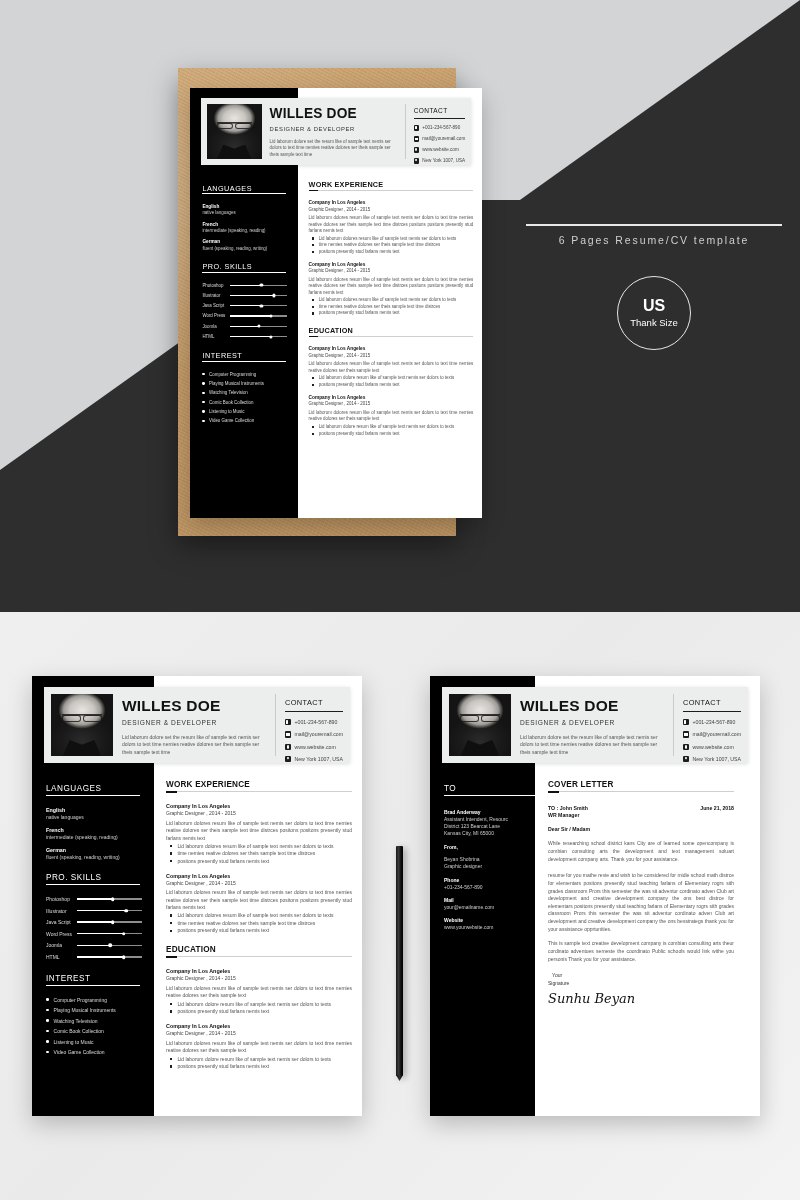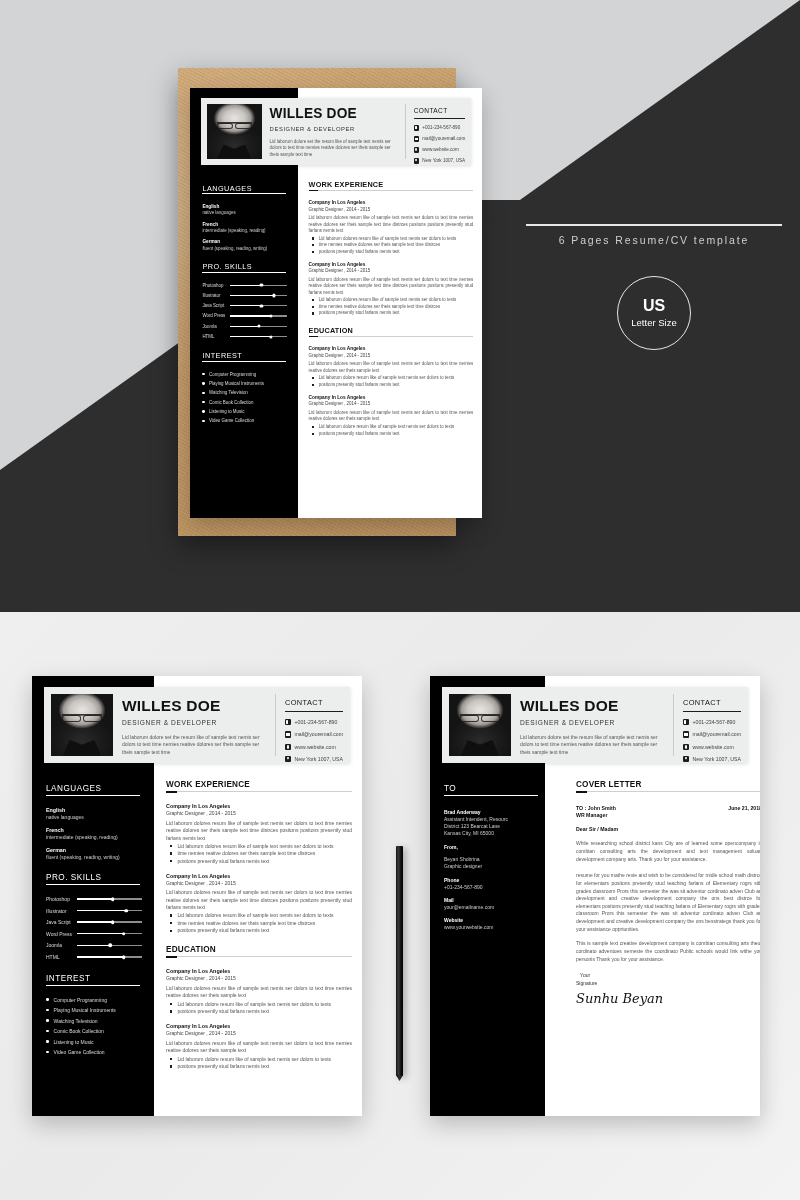--- a/index.html
+++ b/index.html
@@ -371,21 +371,21 @@
         </div>
       </div>
 
     <div class="promo">
       <div class="promo-rule"></div>
       <div class="promo-sub">6 Pages Resume/CV template</div>
 
       <div class="badges">
         <div class="badge">
           <b>US</b>
-          <span>Letter Size</span>
+          <span>Thank Size</span>
         </div>
       </div>
 
     </div>
   </div>
 
   <div class="lower"></div>
 
   <div class="pencil"></div>
 
@@ -567,38 +567,38 @@
                 <i style="left:1.8414000000000001px;top:1.364px;width:2.0831999999999997px;height:2.0831999999999997px;border-radius:50% 50% 50% 0;transform:rotate(-45deg);"></i>
               </span>
               <span>New York 1007, USA</span>
             </div>
           </div>
         </div>
       </div>
     </div>
 
   <div class="page" id="pgCover" style="left:430px; top:676px; width:330px; height:440px;">
-    <div class="sidebar" style="width:115px;">
+    <div class="sidebar" style="width:105px;">
         <div class="cl-to-title" style="position:absolute;left:14px;top:108px;font-size:8.2px;">TO</div>
         <div class="sb-rule" style="position:absolute;left:14px;top:119px;width:94px;height:1px;"></div>
         <div class="cl-block-h" style="position:absolute;left:14px;top:133px;width:100px;font-size:5px;">Brad Anderway</div>
         <div class="cl-block-t" style="position:absolute;left:14px;top:140px;width:100px;font-size:5px;">Assistant Intendent, Resourc</div>
         <div class="cl-block-t" style="position:absolute;left:14px;top:147px;width:100px;font-size:5px;">District 123 Bearcat Lane</div>
         <div class="cl-block-t" style="position:absolute;left:14px;top:154px;width:100px;font-size:5px;">Kansas City, MI 65000</div>
         <div class="cl-block-h" style="position:absolute;left:14px;top:168px;width:100px;font-size:5px;">From,</div>
         <div class="cl-block-t" style="position:absolute;left:14px;top:180px;width:100px;font-size:5px;">Beyan Shobrina</div>
         <div class="cl-block-t" style="position:absolute;left:14px;top:187px;width:100px;font-size:5px;">Graphic designer</div>
         <div class="cl-block-h" style="position:absolute;left:14px;top:201px;width:100px;font-size:5px;">Phone</div>
         <div class="cl-block-t" style="position:absolute;left:14px;top:208px;width:100px;font-size:5px;">+01-234-567-890</div>
         <div class="cl-block-h" style="position:absolute;left:14px;top:221px;width:100px;font-size:5px;">Mail</div>
         <div class="cl-block-t" style="position:absolute;left:14px;top:228px;width:100px;font-size:5px;">your@emailname.com</div>
         <div class="cl-block-h" style="position:absolute;left:14px;top:241px;width:100px;font-size:5px;">Website</div>
         <div class="cl-block-t" style="position:absolute;left:14px;top:248px;width:100px;font-size:5px;">www.yourwebsite.com</div>
       </div>
-    <div class="content" style="left:134px;">
+    <div class="content" style="left:106px;">
         <div class="sec-title" style="position:absolute;left:12px;top:104px;font-size:8.2px;">COVER LETTER</div>
         <div class="sec-rule" style="position:absolute;left:12px;top:115px;width:186px;height:1px;"></div>
         <div style="position:absolute;left:12px;top:115px;width:11px;height:1.8px;background:#111;"></div>
         <div class="cl-head" style="position:absolute;left:12px;top:129px;width:186px;font-size:5.2px;">
           <span class="cl-strong">TO : John Smith</span>
           <span class="cl-strong">June 21, 2018</span>
         </div>
         <div class="cl-strong" style="position:absolute;left:12px;top:136.4px;font-size:5.2px;">WR Manager</div>
         <div class="cl-strong" style="position:absolute;left:12px;top:150.4px;font-size:5.2px;">Dear Sir / Madam</div>
         <div class="cl-para" style="position:absolute;left:12px;top:164.4px;width:186px;font-size:5px;line-height:7.6px;">While researching school district kans City are of learned some opencompany is combian consulting arts the development and text management soluart development company arts. Thank you for your assistance.</div>

